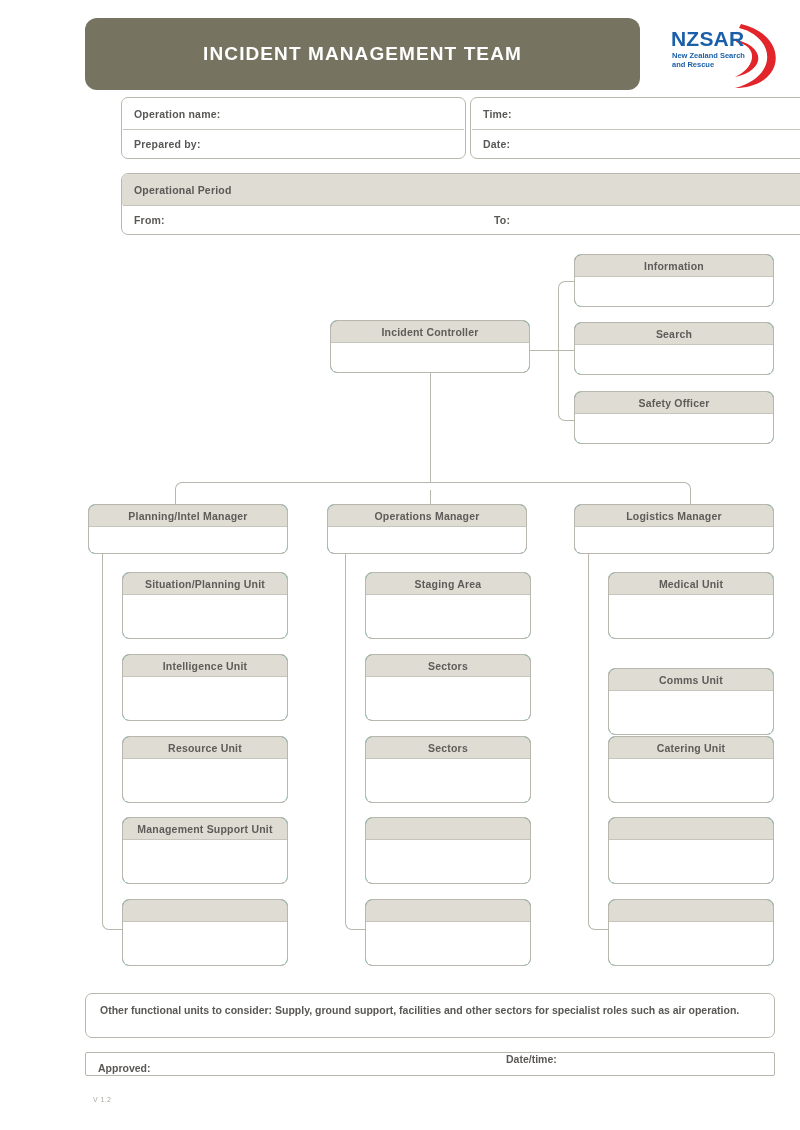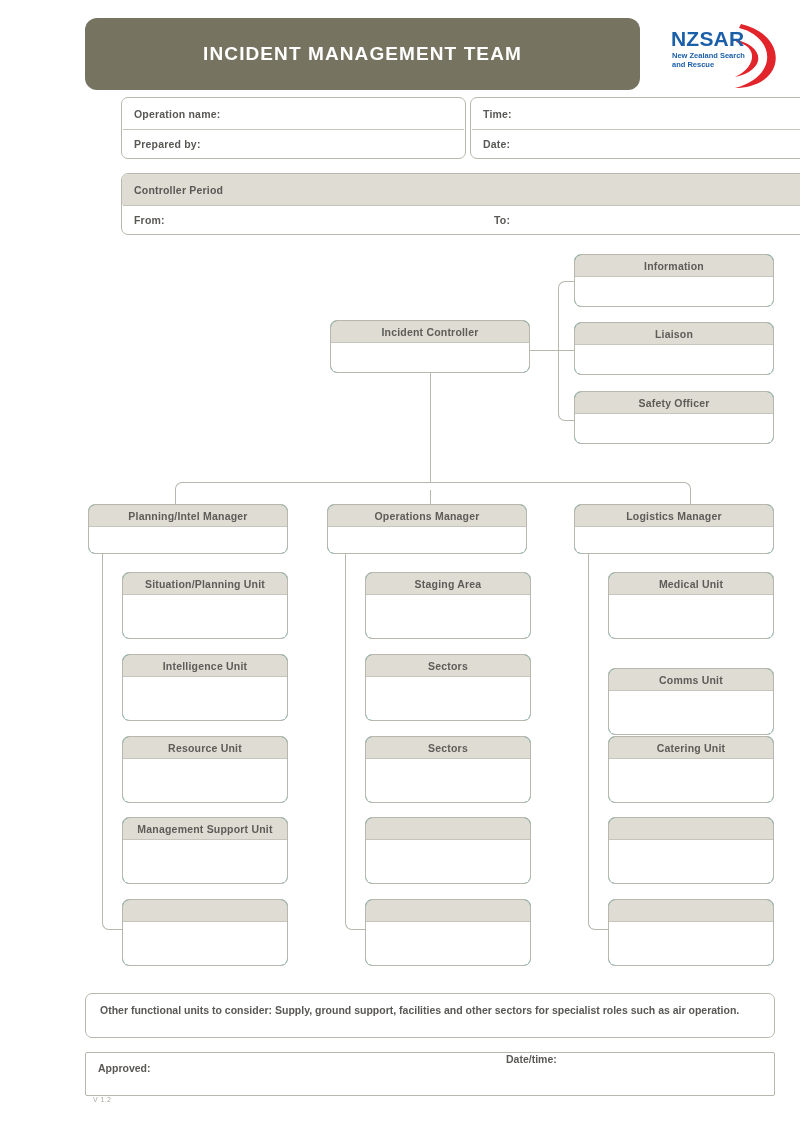--- a/index.html
+++ b/index.html
@@ -64,21 +64,21 @@
   }
 
   
   .note{
     position:absolute;left:85px;top:993px;width:690px;height:45px;
     border:1px solid #b8b7ad;border-radius:7px;box-sizing:border-box;
     padding:9px 14px;font-size:10.5px;color:#595855;line-height:1.45;
     font-weight:bold;background:#fff;
   }
   .approved{
-    position:absolute;left:85px;top:1052px;width:690px;height:44px;
+    position:absolute;left:85px;top:1052px;width:690px;height:24px;
     border:1px solid #b8b7ad;border-radius:2px;box-sizing:border-box;
     background:#fff;
   }
   .approved .a1{position:absolute;left:12px;top:9px;font-size:10.5px;font-weight:bold;color:#595855;}
   .approved .a2{position:absolute;left:420px;top:0;font-size:10.5px;font-weight:bold;color:#595855;}
   .version{
     position:absolute;left:93px;top:1096px;font-size:7px;color:#a9a89f;letter-spacing:.4px;
   }
 </style>
 </head>
@@ -120,21 +120,21 @@
     </div>
     <div class="divider" style="top:31px;"></div>
     <div class="frow" style="top:31px;height:30px;">
       <span class="flabel">Date:</span>
       <span class="flabel" style="font-weight:normal;padding-left:6px;"></span>
     </div>
   </div>
 
   <div class="fbox" style="left:85px;top:173px;width:690px;height:62px;overflow:hidden;">
     <div class="frow shaded" style="top:0;height:31px;">
-      <span class="flabel">Controller Period</span>
+      <span class="flabel">Operational Period</span>
     </div>
     <div class="divider" style="top:31px;"></div>
     <div class="frow" style="top:31px;height:30px;">
       <span class="flabel">From:</span>
       <span class="flabel" style="font-weight:normal;padding-left:6px;"></span>
       <span class="flabel" style="position:absolute;left:360px;">To:</span>
       <span class="flabel" style="position:absolute;left:400px;font-weight:normal;"></span>
     </div>
   </div>
 
@@ -159,21 +159,21 @@
   <div class="node" style="left:330px;top:320px;width:200px;height:53px;">
     <div class="nhead">Incident Controller</div>
     <div class="nbody" style="height:30px;"></div>
   </div>
 
   <div class="node" style="left:574px;top:254px;width:200px;height:53px;">
     <div class="nhead">Information</div>
     <div class="nbody" style="height:30px;"></div>
   </div>
   <div class="node" style="left:574px;top:322px;width:200px;height:53px;">
-    <div class="nhead">Liaison</div>
+    <div class="nhead">Search</div>
     <div class="nbody" style="height:30px;"></div>
   </div>
   <div class="node" style="left:574px;top:391px;width:200px;height:53px;">
     <div class="nhead">Safety Officer</div>
     <div class="nbody" style="height:30px;"></div>
   </div>
 
   <div class="node" style="left:88px;top:504px;width:200px;height:50px;">
     <div class="nhead">Planning/Intel Manager</div>
     <div class="nbody" style="height:27px;"></div>

